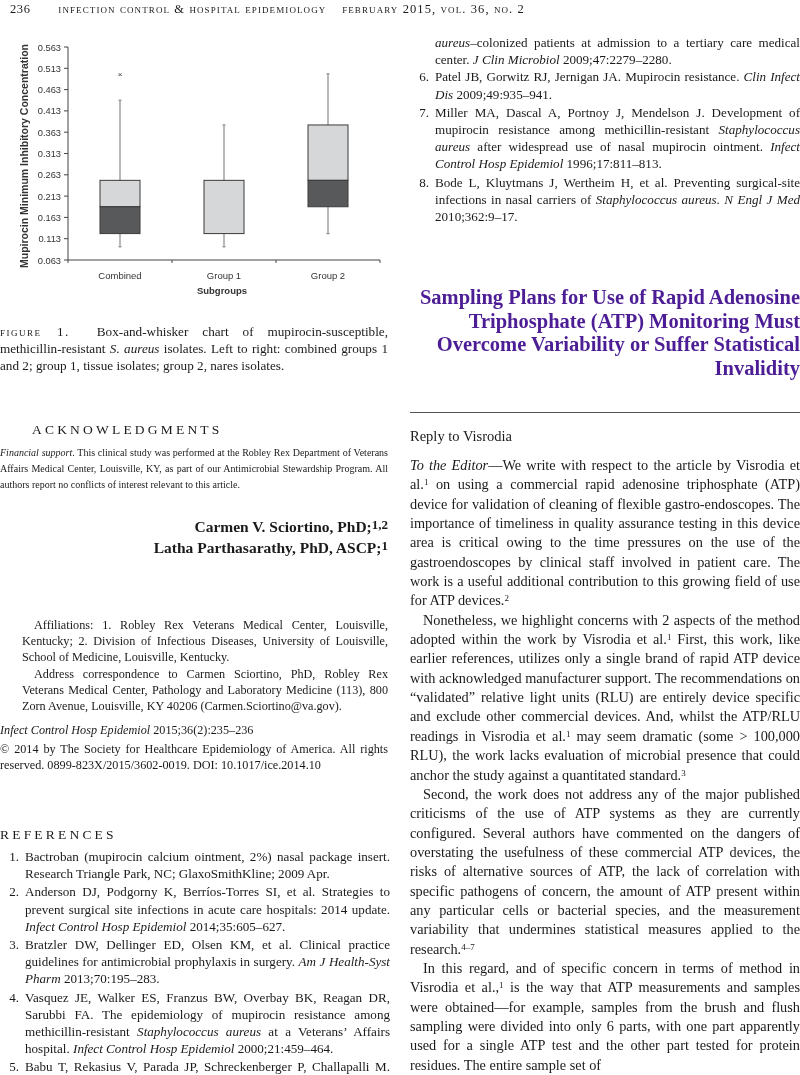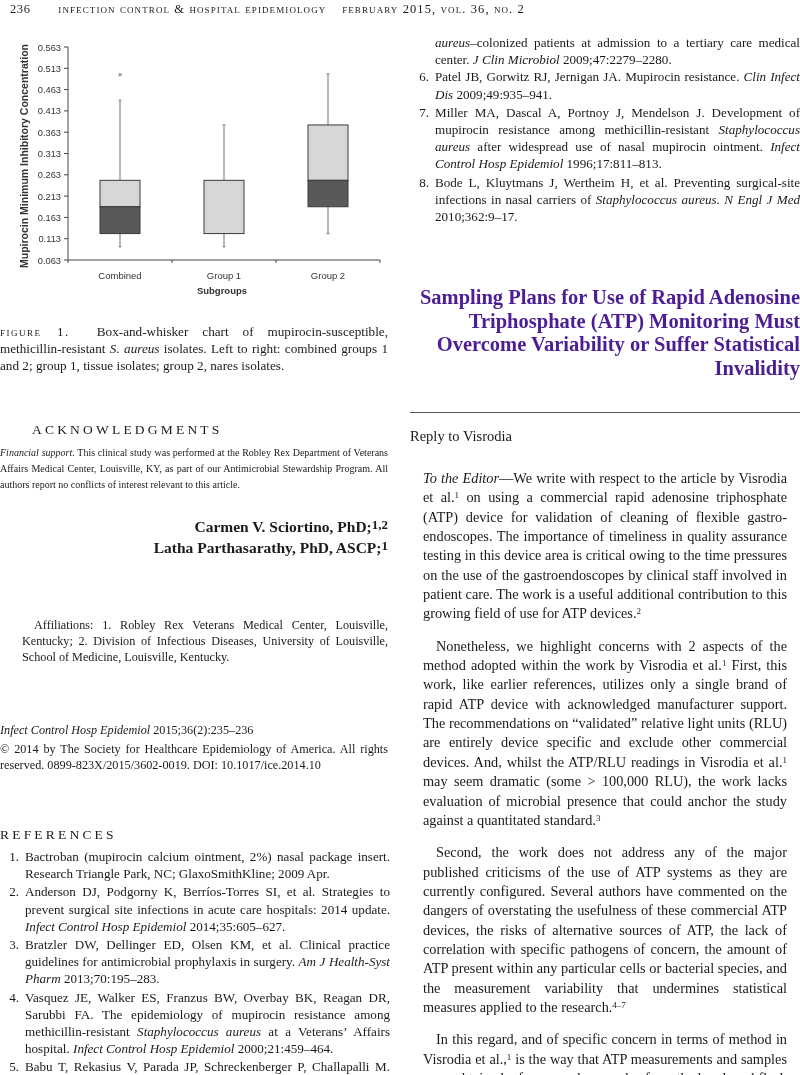--- a/index.html
+++ b/index.html
@@ -74,21 +74,21 @@
     position: absolute; left: 0; top: 286px; width: 390px;
     font-size: 20.5px; line-height: 23.6px; font-weight: bold; color: #4c1d95; text-align: right;
   }
   .title-rule { position: absolute; left: 0; top: 412px; width: 390px; height: 1px; background: #555; }
   .subhead { position: absolute; left: 0; top: 428px; font-size: 14.5px; }
 
   .body-text {
     position: absolute; left: 0; top: 456px; width: 390px;
     font-size: 14.3px; line-height: 19.35px; text-align: justify;
   }
-  .body-text p { margin: 13px; text-indent: 13px; }
+  .body-text p { margin: 0; text-indent: 13px; }
   .body-text p.first { text-indent: 0; }
   .body-text i { font-style: italic; }
   .body-text sup { font-size: 9px; vertical-align: top; position: relative; top: -2px; }
 </style>
 </head>
 <body>
 
 <div class="running-head">
   <span class="pg">236</span>
   <span class="sc">Infection Control &amp; Hospital Epidemiology</span><span class="sep"></span>
@@ -172,20 +172,21 @@
     <i>Financial support</i><span>. This clinical study was performed at the Robley Rex Department of Veterans Affairs Medical Center, Louisville, KY, as part of our Antimicrobial Stewardship Program. All authors report no conflicts of interest relevant to this article.</span>
   </div>
 
   <div class="authors">
     <div><span>Carmen V. Sciortino, PhD;</span><sup>1,2</sup></div>
     <div><span>Latha Parthasarathy, PhD, ASCP;</span><sup>1</sup></div>
   </div>
 
   <div class="affil">
     <p>Affiliations: 1. Robley Rex Veterans Medical Center, Louisville, Kentucky; 2. Division of Infectious Diseases, University of Louisville, School of Medicine, Louisville, Kentucky.</p>
+    <p>Address correspondence to Carmen Sciortino, PhD, Robley Rex Veterans Medical Center, Pathology and Laboratory Medicine (113), 800 Zorn Avenue, Louisville, KY 40206 (Carmen.Sciortino@va.gov).</p>
   </div>
 
   <div class="citation">
     <p style="margin-bottom:3px"><i>Infect Control Hosp Epidemiol</i><span> 2015;36(2):235–236</span></p>
     <p>© 2014 by The Society for Healthcare Epidemiology of America. All rights reserved. 0899-823X/2015/3602-0019. DOI: 10.1017/ice.2014.10</p>
   </div>
 
   <div class="sec-head ref-head">References</div>
 
   <div class="refs refs-left">
@@ -232,15 +233,15 @@
   </div>
 
   <div class="article-title">Sampling Plans for Use of Rapid Adenosine Triphosphate (ATP) Monitoring Must Overcome Variability or Suffer Statistical Invalidity</div>
   <div class="title-rule"></div>
   <div class="subhead">Reply to Visrodia</div>
 
   <div class="body-text">
     <p class="first"><i>To the Editor</i><span>—We write with respect to the article by Visrodia et al.</span><sup>1</sup><span> on using a commercial rapid adenosine triphosphate (ATP) device for validation of cleaning of flexible gastro-endoscopes. The importance of timeliness in quality assurance testing in this device area is critical owing to the time pressures on the use of the gastroendoscopes by clinical staff involved in patient care. The work is a useful additional contribution to this growing field of use for ATP devices.</span><sup>2</sup></p>
     <p><span>Nonetheless, we highlight concerns with 2 aspects of the method adopted within the work by Visrodia et al.</span><sup>1</sup><span> First, this work, like earlier references, utilizes only a single brand of rapid ATP device with acknowledged manufacturer support. The recommendations on “validated” relative light units (RLU) are entirely device specific and exclude other commercial devices. And, whilst the ATP/RLU readings in Visrodia et al.</span><sup>1</sup><span> may seem dramatic (some &gt; 100,000 RLU), the work lacks evaluation of microbial presence that could anchor the study against a quantitated standard.</span><sup>3</sup></p>
     <p><span>Second, the work does not address any of the major published criticisms of the use of ATP systems as they are currently configured. Several authors have commented on the dangers of overstating the usefulness of these commercial ATP devices, the risks of alternative sources of ATP, the lack of correlation with specific pathogens of concern, the amount of ATP present within any particular cells or bacterial species, and the measurement variability that undermines statistical measures applied to the research.</span><sup>4–7</sup></p>
-    <p><span>In this regard, and of specific concern in terms of method in Visrodia et al.,</span><sup>1</sup><span> is the way that ATP measurements and samples were obtained—for example, samples from the brush and flush sampling were divided into only 9 parts, with one part apparently used for a single ATP test and the other part tested for protein residues. The entire sample set of</span></p>
+    <p><span>In this regard, and of specific concern in terms of method in Visrodia et al.,</span><sup>1</sup><span> is the way that ATP measurements and samples were obtained—for example, samples from the brush and flush sampling were divided into only 6 parts, with one part apparently used for a single ATP test and the other part tested for protein residues. The entire sample set of</span></p>
   </div>
 </div>
 
 </body></html>

